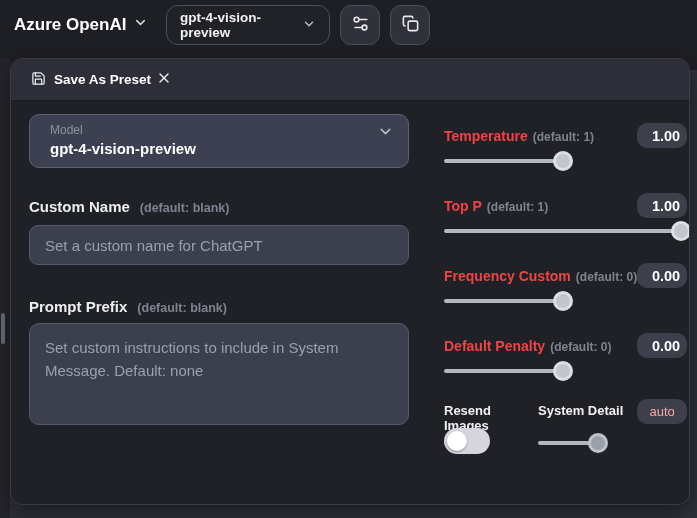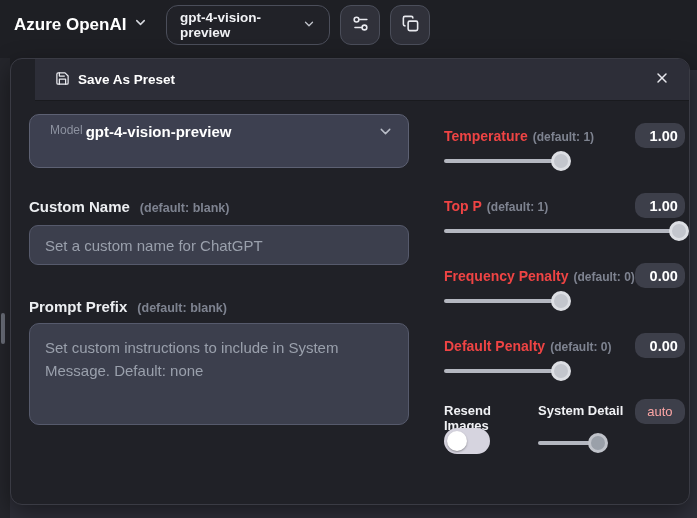--- a/index.html
+++ b/index.html
@@ -53,24 +53,23 @@
   }
   
   .modal {
     position: absolute; left: 10px; right: 7px; top: 58px; bottom: 13px;
     background: #202127; border: 1px solid #3a3b44; border-radius: 12px;
     overflow: hidden;
     box-shadow: 0 8px 24px rgba(0,0,0,0.45);
   }
   .modal-header {
     height: 42px; background: #2d2e38;
-    display: flex; align-items: center; justify-content: space-between;
+    display: flex; align-items: center; 
     padding: 0 20px;
     border-bottom: 1px solid #191a1e;
-    margin-left: 24px;
   }
   .modal-title {
     display: flex; align-items: center; gap: 8px;
     color: #ffffff; font-size: 13.5px; font-weight: bold;
   }
   .modal-title svg { stroke: #e8e9ee; }
   .close-btn {
     width: 26px; height: 26px; display: flex; align-items: center;
     justify-content: center; cursor: pointer; margin-right: -6px;
   }
@@ -78,21 +77,21 @@
   .modal-body {
     display: flex; padding: 13px 24px 0 18px;
   }
   
   .col-left { width: 380px; flex: none; }
   .model-select {
     height: 54px; border: 1px solid #5d6173; border-radius: 10px;
     background: #3d4050; padding: 8px 14px 0 20px;
     display: flex; justify-content: space-between; cursor: pointer;
   }
-  .model-select .texts { display: flex; flex-direction: row; gap: 3px; }
+  .model-select .texts { display: flex; flex-direction: column; gap: 3px; }
   .ms-label { color: #8d92a0; font-size: 12px; }
   .ms-value { color: #ffffff; font-size: 15px; font-weight: bold; }
   .model-select svg { stroke: #b9bdc7; align-self: center; }
   .field-label {
     display: flex; align-items: baseline; gap: 10px; height: 18px;
   }
   .field-label .name { color: #eceef1; font-size: 15px; font-weight: bold; }
   .field-label .hint { color: #84899655; font-size: 12.5px; font-weight: bold; color:#7e8390; }
   .lbl-custom { margin-top: 30px; }
   .lbl-prefix { margin-top: 33px; }
@@ -279,21 +278,21 @@
           </div>
           <div class="slider" style="--pct: 100%;">
             <div class="fill"></div>
               <div class="thumb"></div>
           </div>
         </div>
 
         <div class="param">
           <div class="param-head">
             <div class="param-label">
-              <span class="name">Frequency Penalty</span>
+              <span class="name">Frequency Custom</span>
               <span class="hint">(default: 0)</span>
             </div>
             <div class="badge">0.00</div>
           </div>
           <div class="slider" style="--pct: 50%;">
             <div class="fill"></div>
               <div class="thumb"></div>
           </div>
         </div>
 

